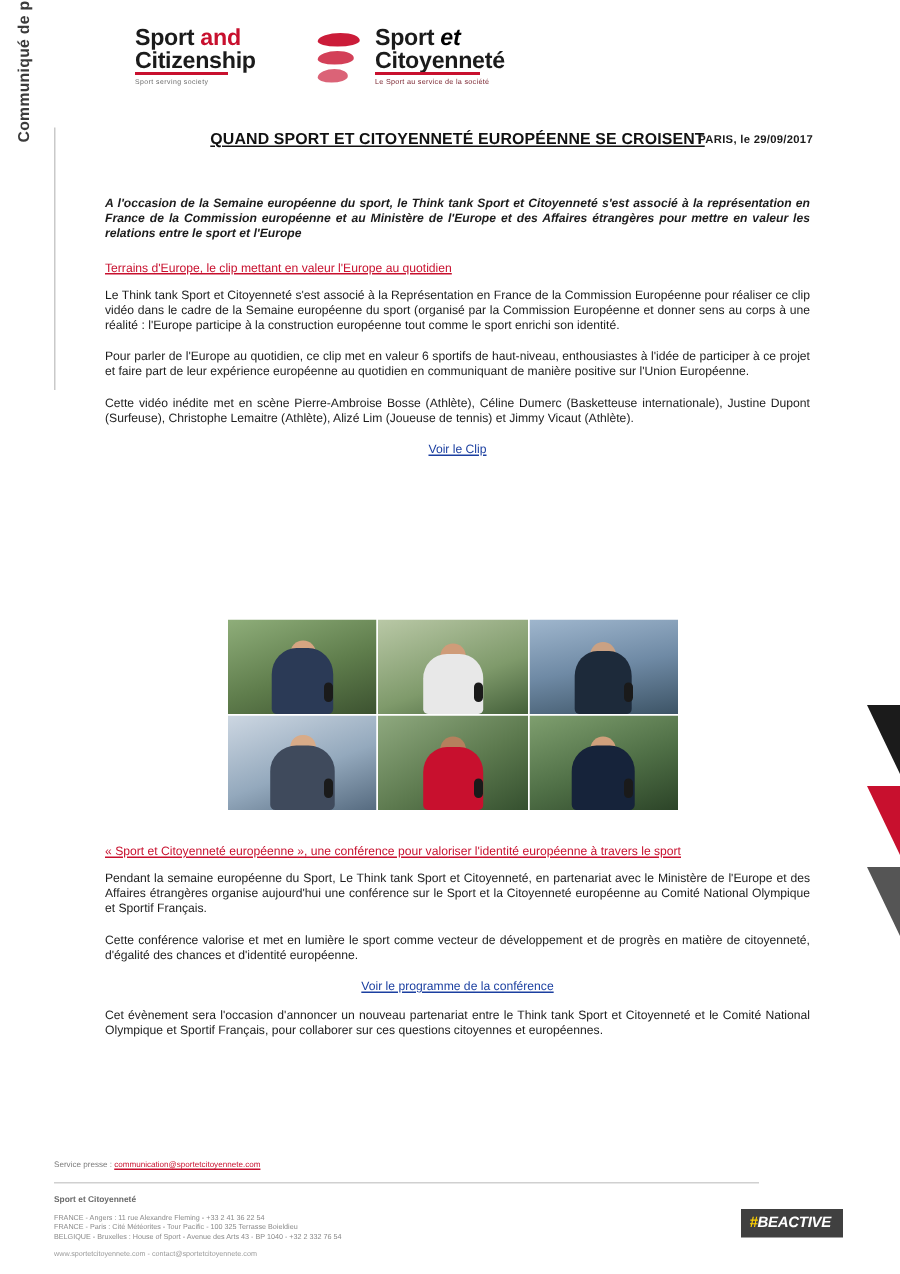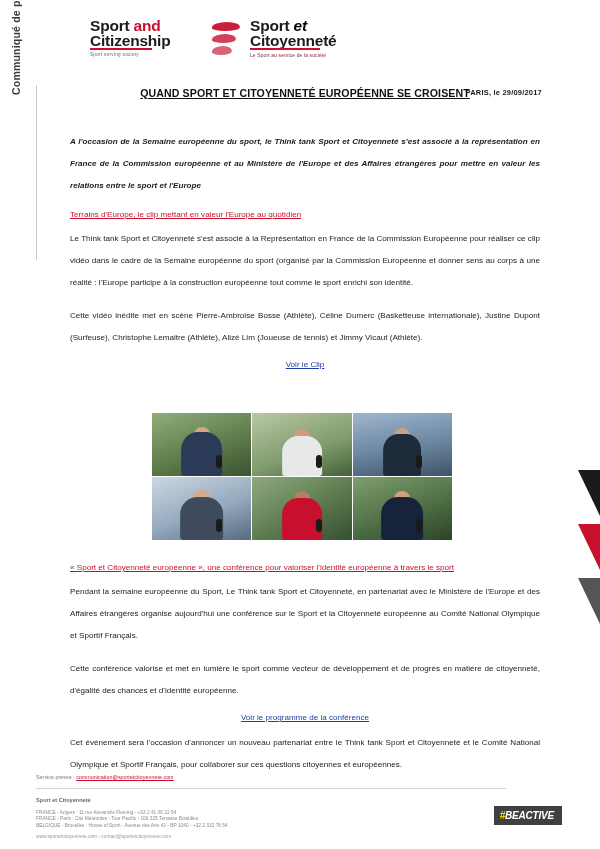--- a/index.html
+++ b/index.html
@@ -160,21 +160,21 @@
   }
   .body {
     position: absolute;
     left: 70px;
     top: 131px;
     width: 470px;
   }
   p.para {
     margin: 0 0 11px 0;
     font-size: 8.1px;
-    line-height: 22px;
+    line-height: 10px;
     color: #1c1c1c;
     text-align: justify;
   }
   p.lead {
     font-weight: bold;
     font-style: italic;
     margin-bottom: 13px;
   }
   .link-head {
     display: block;
@@ -341,20 +341,21 @@
   <div class="wedge wedge-mid"></div>
   <div class="wedge wedge-bot"></div>
 
   <div class="dateline">PARIS, le 29/09/2017</div>
   <div class="title">QUAND SPORT ET CITOYENNETÉ EUROPÉENNE SE CROISENT</div>
 
   <div class="body">
     <p class="para lead">A l'occasion de la Semaine européenne du sport, le Think tank Sport et Citoyenneté s'est associé à la représentation en France de la Commission européenne et au Ministère de l'Europe et des Affaires étrangères pour mettre en valeur les relations entre le sport et l'Europe</p>
     <a class="link-head" href="#">Terrains d'Europe, le clip mettant en valeur l'Europe au quotidien</a>
     <p class="para">Le Think tank Sport et Citoyenneté s'est associé à la Représentation en France de la Commission Européenne pour réaliser ce clip vidéo dans le cadre de la Semaine européenne du sport (organisé par la Commission Européenne et donner sens au corps à une réalité : l'Europe participe à la construction européenne tout comme le sport enrichi son identité.</p>
+    <p class="para">Pour parler de l'Europe au quotidien, ce clip met en valeur 6 sportifs de haut-niveau, enthousiastes à l'idée de participer à ce projet et faire part de leur expérience européenne au quotidien en communiquant de manière positive sur l'Union Européenne.</p>
     <p class="para">Cette vidéo inédite met en scène Pierre-Ambroise Bosse (Athlète), Céline Dumerc (Basketteuse internationale), Justine Dupont (Surfeuse), Christophe Lemaitre (Athlète), Alizé Lim (Joueuse de tennis) et Jimmy Vicaut (Athlète).</p>
     <a class="link-center" href="#">Voir le Clip</a>
   </div>
 
   <div class="photos">
     <div class="ph p1">
         <div class="sky"></div>
         <div class="head"></div>
         <div class="fig"></div>
         <div class="mic"></div>

